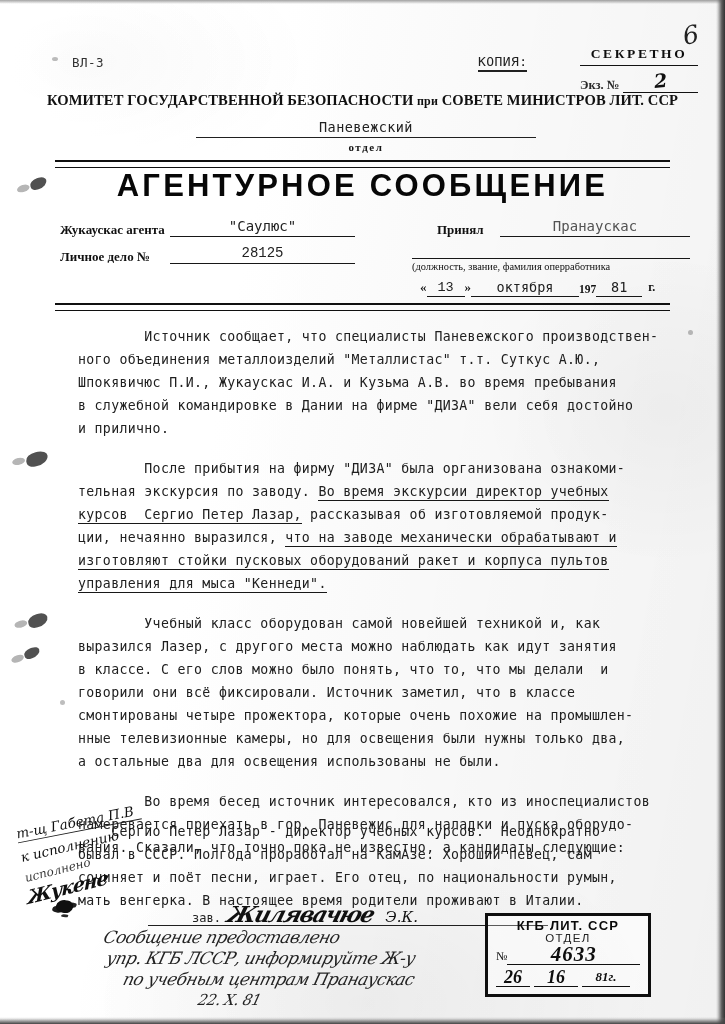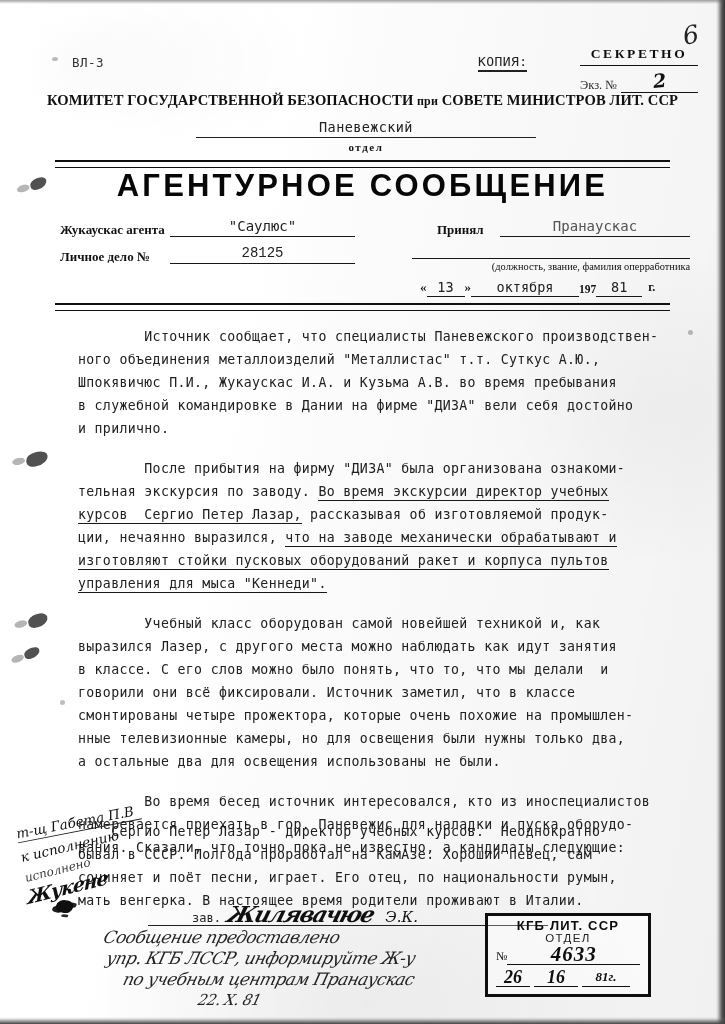--- a/index.html
+++ b/index.html
@@ -116,20 +116,21 @@
   #copy-row {
     margin-top: 4px;
     display: flex;
     align-items: flex-end;
     gap: 4px;
   }
   #copy-label {
     font-family: "Liberation Serif", serif;
     font-size: 12.5px;
     color: #701a75;
+    font-weight: bold;
   }
   #copy-value-wrap {
     flex: 1;
     border-bottom: 1.4px solid #1e1e1e;
     text-align: center;
   }
   #copy-value {
     font-size: 19px;
     font-weight: bold;
     transform: rotate(-6deg);
@@ -214,21 +215,21 @@
   #received-value {
     font-family: "DejaVu Sans Mono", monospace;
     font-size: 14px;
     text-align: center;
     color: #0369a1;
     padding-bottom: 2px;
   }
   #officer-rule { left: 412px; top: 258px; width: 278px; border-bottom: 1.4px solid #222; }
   #officer-caption {
     left: 412px; top: 261px; width: 278px;
-    text-align: right;
+    text-align: left;
     font-size: 10.4px;
     color: #222;
   }
 
   #date-row {
     left: 420px; top: 279px;
     width: 270px;
     display: flex;
     align-items: flex-end;
     font-size: 12.5px;
@@ -236,21 +237,21 @@
   }
   .date-q { font-size: 13px; padding-bottom: 2px; }
   .date-slot {
     border-bottom: 1.5px solid #222;
     font-family: "DejaVu Sans Mono", monospace;
     font-size: 13.5px;
     text-align: center;
     color: #2b2b2b;
     padding: 0 2px 1px 2px;
   }
-  #date-day { width: 34px; }
+  #date-day { width: 34px; font-family: Liberation Mono, monospace; }
   #date-month { width: 104px; }
   #date-year-pre { font-size: 11.5px; padding-bottom: 2px; }
   #date-year { width: 42px; }
   #date-g { font-size: 12px; padding-bottom: 2px; padding-left: 6px; }
 
   
   #body { left: 78px; top: 325px; width: 600px; }
   .para { margin-bottom: 17px; }
   .para .line { display: block; }
   .u { border-bottom: 1.6px solid #232323; padding-bottom: 1px; }

